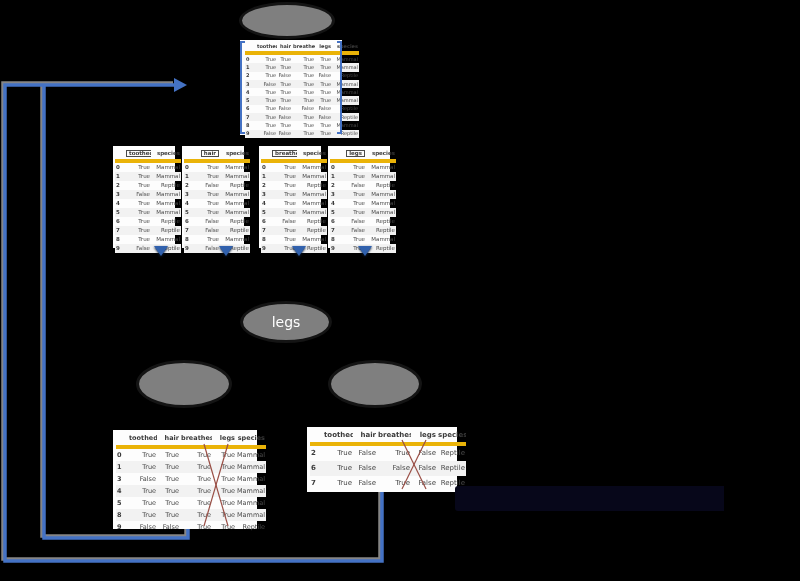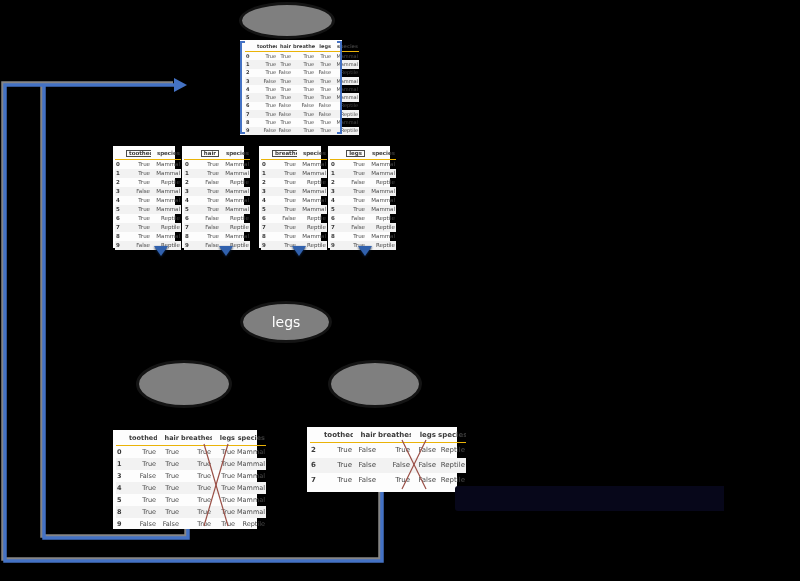--- a/index.html
+++ b/index.html
@@ -21,21 +21,21 @@
   .card-mini{top:146px;width:62px;height:102px;padding:2px 2px;}
   #mini-1{left:113px}#mini-2{left:182px}#mini-3{left:259px}#mini-4{left:328px}
   .card-bl{left:113px;top:430px;width:144px;height:99px;padding:2px 3px;}
   .card-br{left:307px;top:427px;width:150px;height:65px;padding:2px 3px;}
   
   .bracket{position:absolute;top:1px;bottom:1px;width:5px;box-sizing:border-box;}
   .bracket.left{left:0;border-left:2px solid #4472c4;border-top:2px solid #4472c4;border-bottom:2px solid #4472c4;}
   .bracket.right{right:0;border-right:2px solid #4472c4;border-top:2px solid #4472c4;border-bottom:2px solid #4472c4;}
   
   table.t{width:100%;border-collapse:collapse;table-layout:fixed;line-height:1;}
-  table.t th{border-bottom:1px solid #eab308;text-align:right;padding:0 1px;
+  table.t th{border-bottom:4px solid #eab308;text-align:right;padding:0 1px;
              font-weight:700;color:#3a3a3a;overflow:hidden;}
   table.t td{text-align:right;padding:0 1px;color:#4a4a4a;overflow:hidden;}
   table.t td.idx{text-align:left;font-weight:700;color:#3a3a3a;}
   table.t tbody tr:nth-child(even){background:#f2f2f2;}
   .card-dataset .t{font-size:5px;}
   .card-dataset .t th{height:9px;}
   .card-dataset .t td{height:8.3px;}
   .card-dataset .t th:nth-child(1){width:9px}.card-dataset .t th:nth-child(2){width:19px}
   .card-dataset .t th:nth-child(3){width:13px}.card-dataset .t th:nth-child(4){width:21px}
   .card-dataset .t th:nth-child(5){width:15px}.card-dataset .t th:nth-child(6){width:25px}

